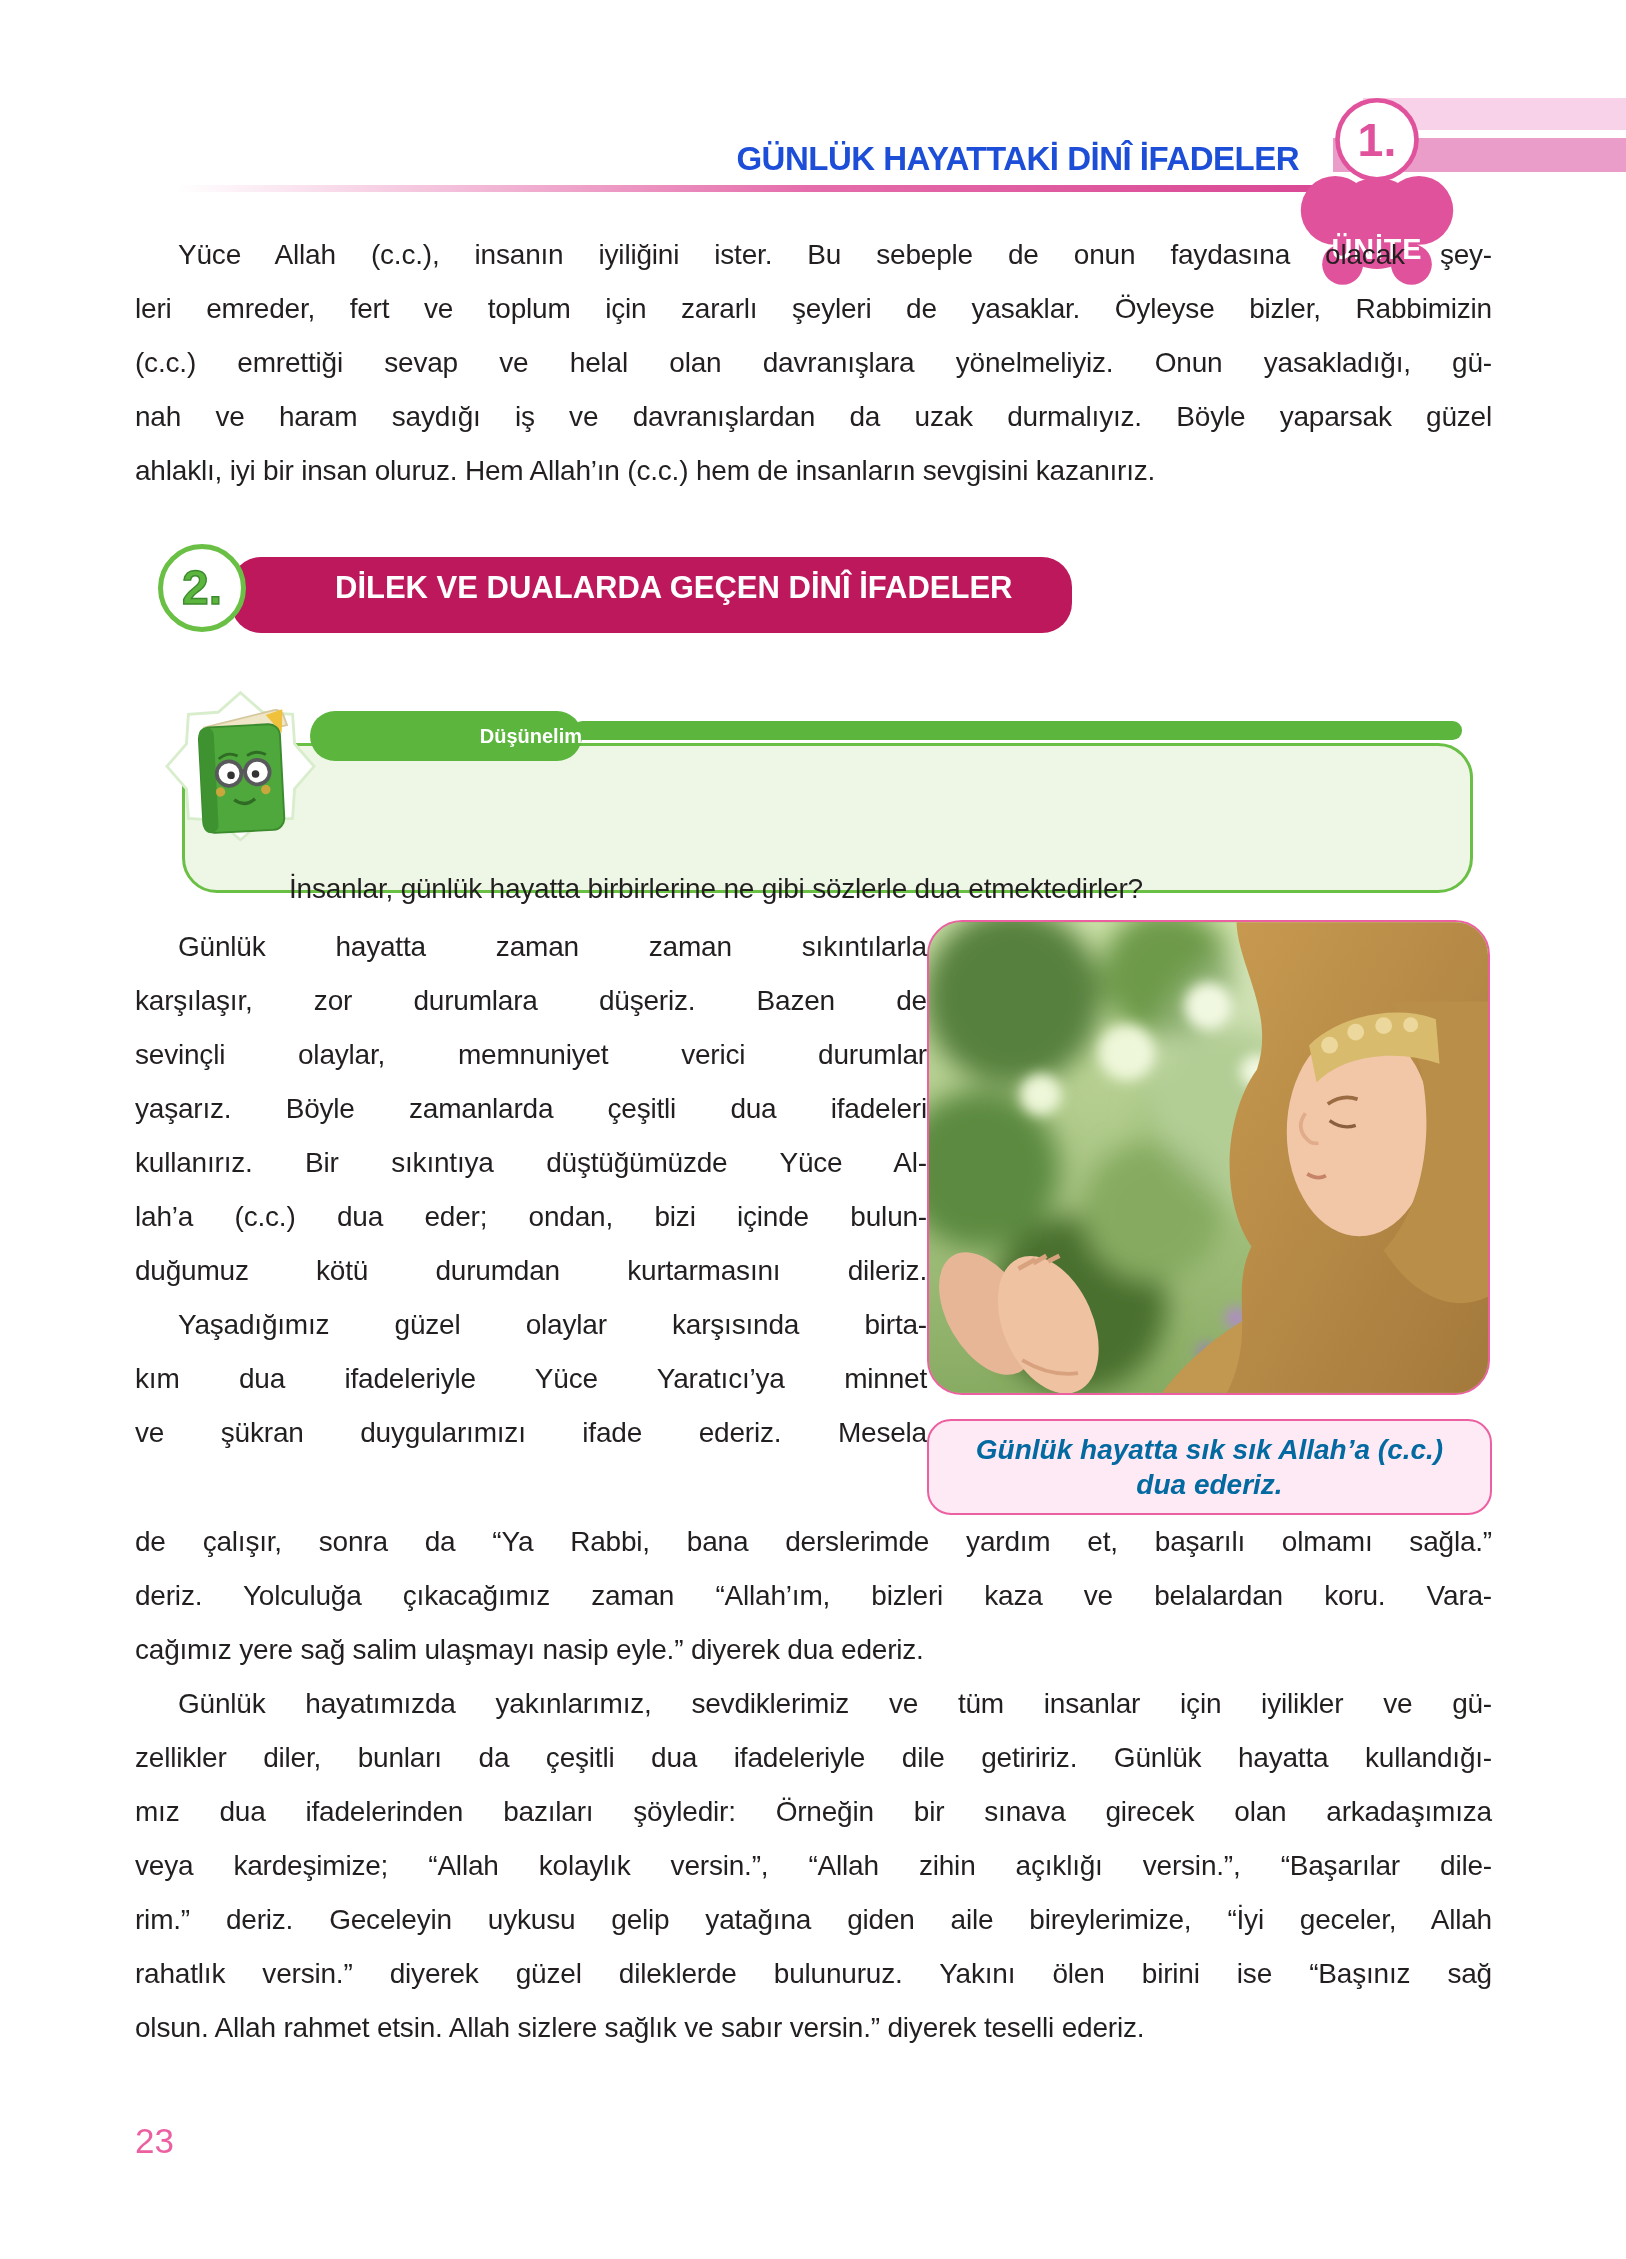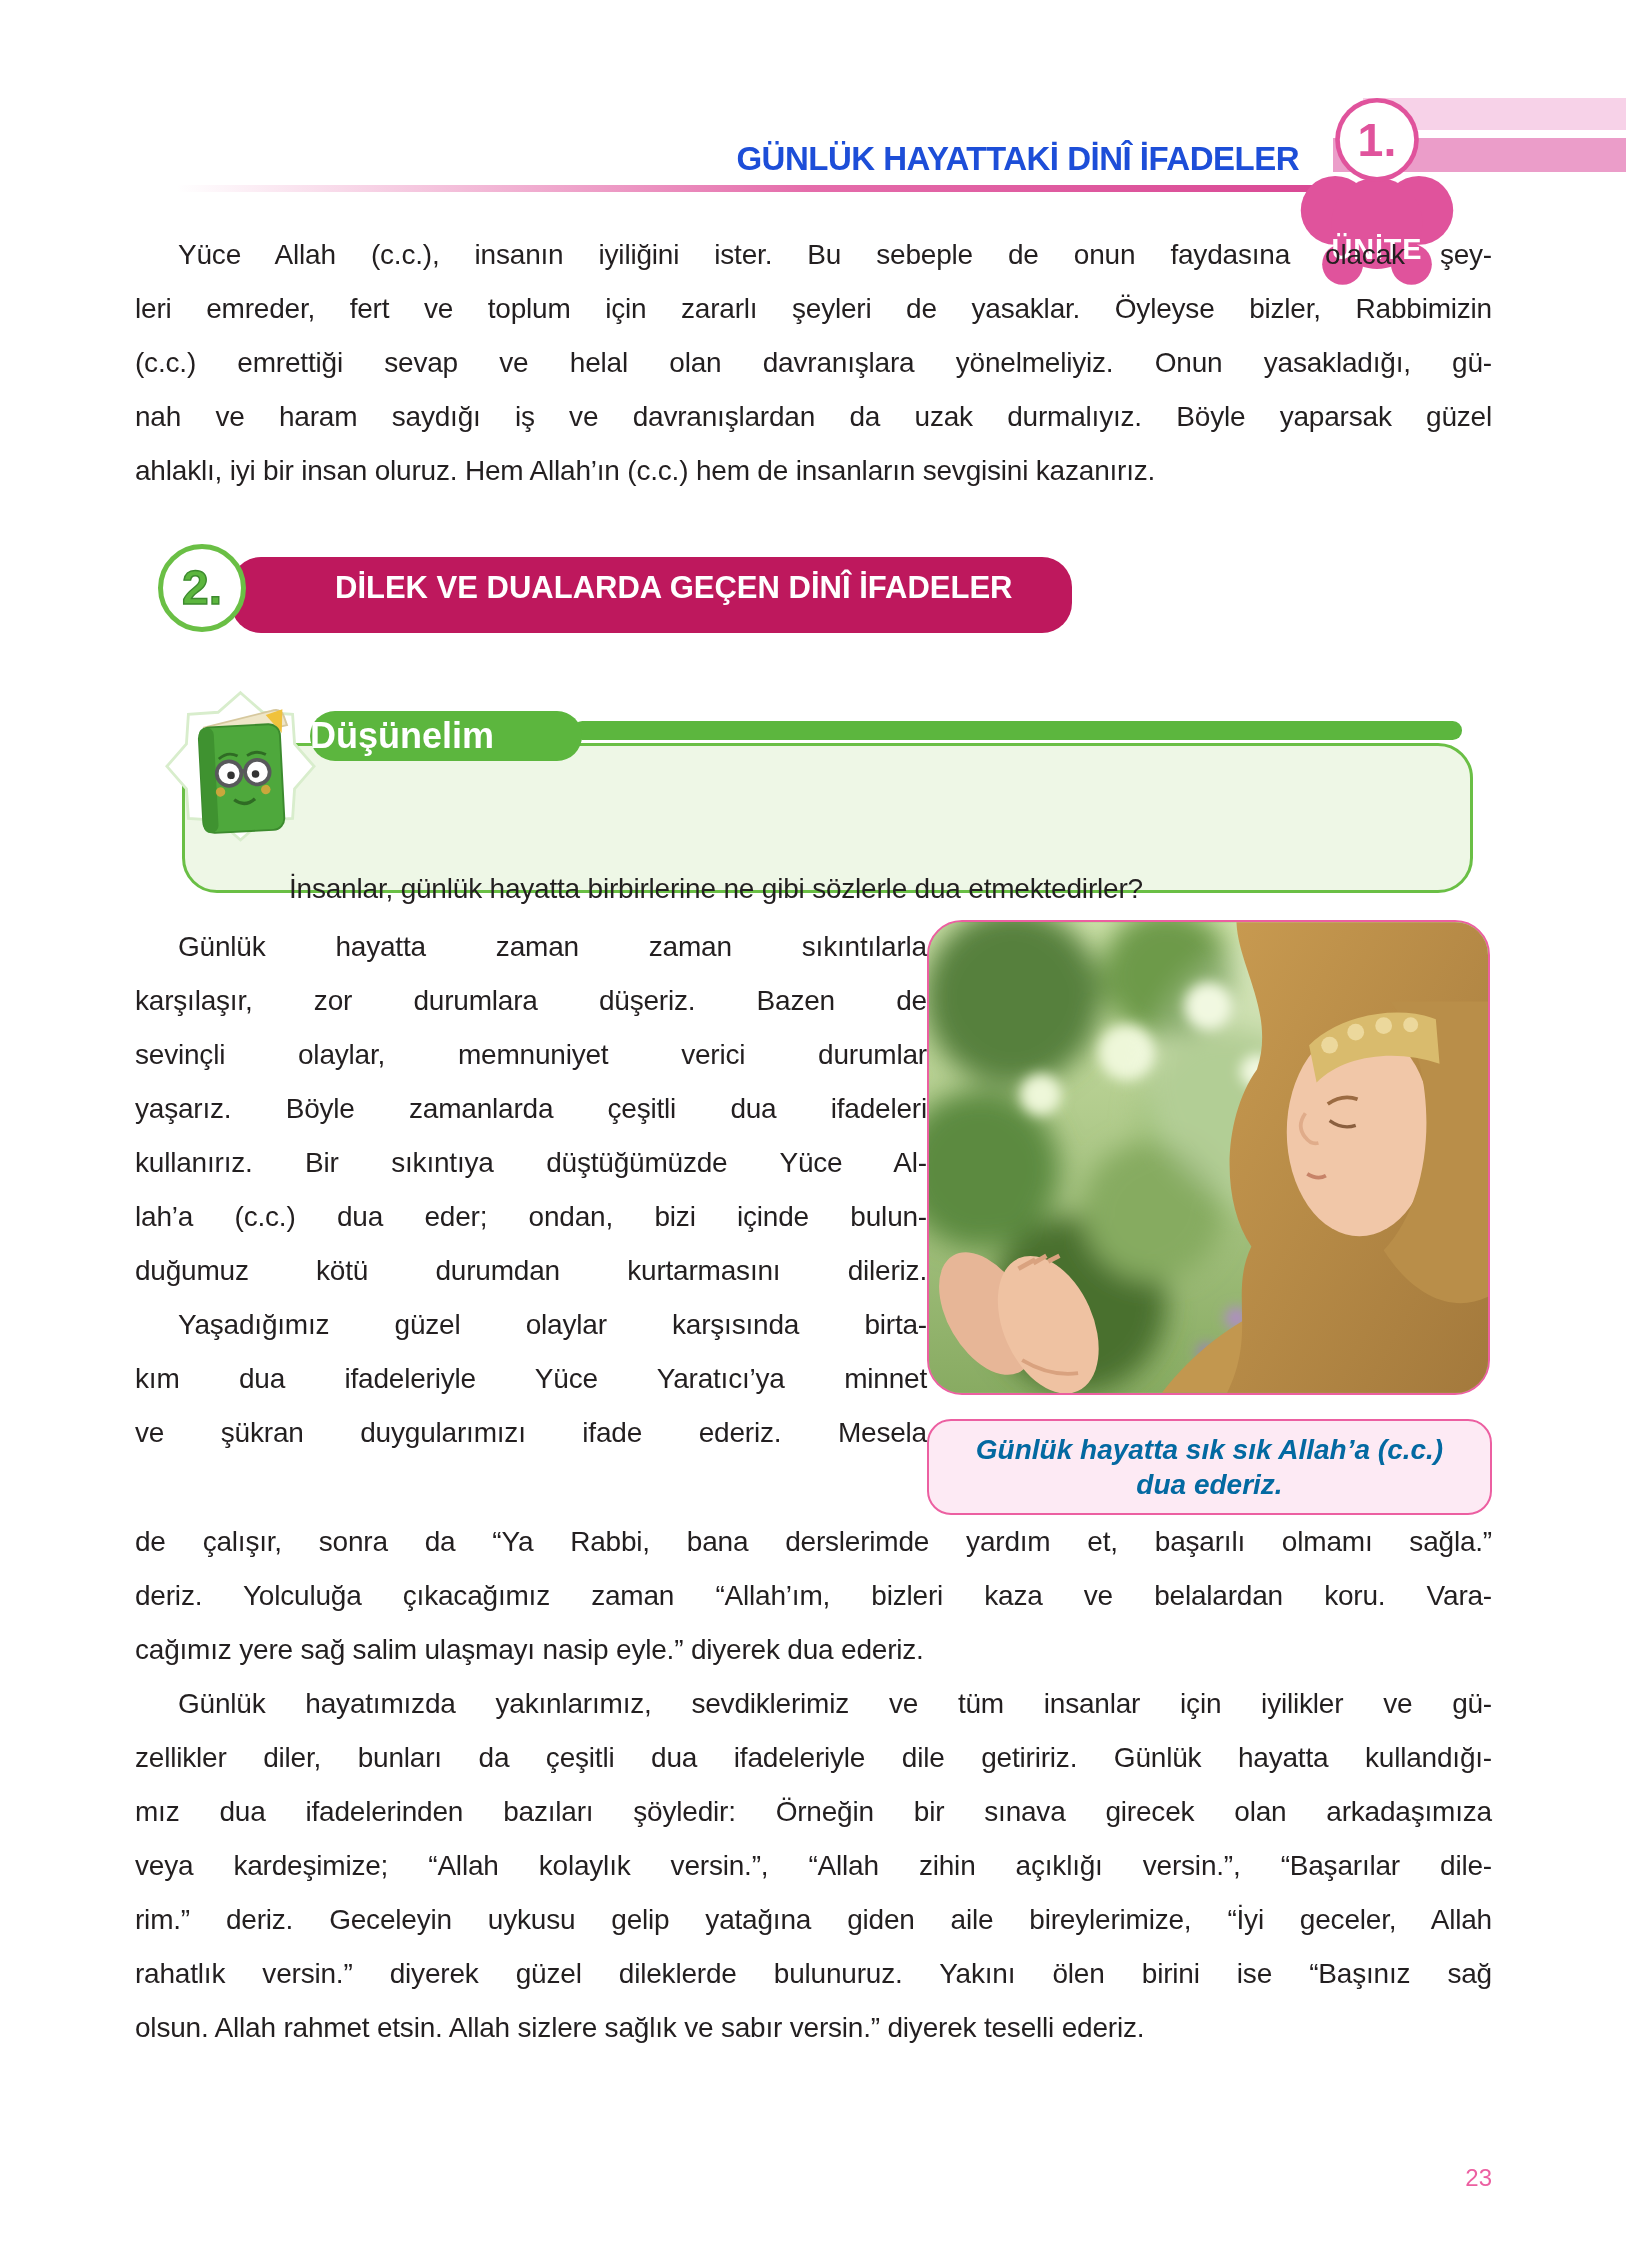--- a/index.html
+++ b/index.html
@@ -28,32 +28,32 @@
   .sb-bar::after{content:"";position:absolute;right:3.7px;bottom:-10.3px;width:62%;height:16px;background:#cde9bb;border-radius:8.4px;transform:skewX(-35deg);z-index:-1;}
   .sb-title{position:absolute;left:104px;top:0;height:60px;line-height:62px;color:#fff;font-weight:bold;font-size:31px;white-space:nowrap;}
   .sb-circle{position:absolute;left:0;top:0;width:78px;height:78px;background:#fff;border:5.6px solid #6abf45;border-radius:50%;text-align:center;}
   .sb-num{font-size:48px;line-height:78px;font-weight:bold;color:#5cb63e;-webkit-text-stroke:1.4px #3c8a2e;}
 
   
   .think{position:relative;margin-top:46px;height:219px;}
   .think-box{position:absolute;left:47px;right:18.6px;top:63px;bottom:5.6px;background:#eef7e6;border:3.7px solid #6abf45;border-radius:35px;}
   .think-q{position:absolute;left:104px;right:56px;top:127px;font-size:28px;letter-spacing:-0.2px;}
   .tab-line{position:absolute;left:438px;right:30px;top:41px;height:18.6px;background:#5cb63e;border-radius:9.3px;}
-  .tab{position:absolute;left:175px;top:31px;width:272px;height:50px;background:#5cb63e;border-radius:26px;color:#fff;font-weight:bold;font-size:36px;text-align:left;line-height:50px;}
+  .tab{position:absolute;left:175px;top:31px;width:272px;height:50px;background:#5cb63e;border-radius:26px;color:#fff;font-weight:bold;font-size:20px;text-align:right;line-height:50px;}
   .mascot{position:absolute;left:30px;top:-13px;width:151px;height:194px;}
 
   
   .bodyflow{margin-top:20.5px;}
   .fig{float:right;width:565px;margin:5.6px 0 3.7px 47px;}
   .photo{width:559px;height:471px;border:2.8px solid #ec5fa1;border-radius:35px;overflow:hidden;background:#9dc077;}
   .caption-box{margin-top:24px;background:#fdeaf4;border:2.8px solid #ec5fa1;border-radius:24px;padding:11.2px 17px;text-align:center;}
   .caption-line{font-style:italic;color:#0369a1;font-size:28px;line-height:35px;font-weight:bold;}
 
   
-  .page-number{margin-top:109px;text-align:right;color:#ec5fa1;font-size:24px;font-weight:normal;}
+  .page-number{margin-top:66px;text-align:left;color:#ec5fa1;font-size:35px;font-weight:normal;}
 </style>
 </head>
 <body>
 
 <div class="page">
 
   <div class="hdr">
     <div class="h-bar-light"></div>
     <div class="h-bar-mid"></div>
     <h1 class="chapter-title">GÜNLÜK HAYATTAKİ DİNÎ İFADELER</h1>

